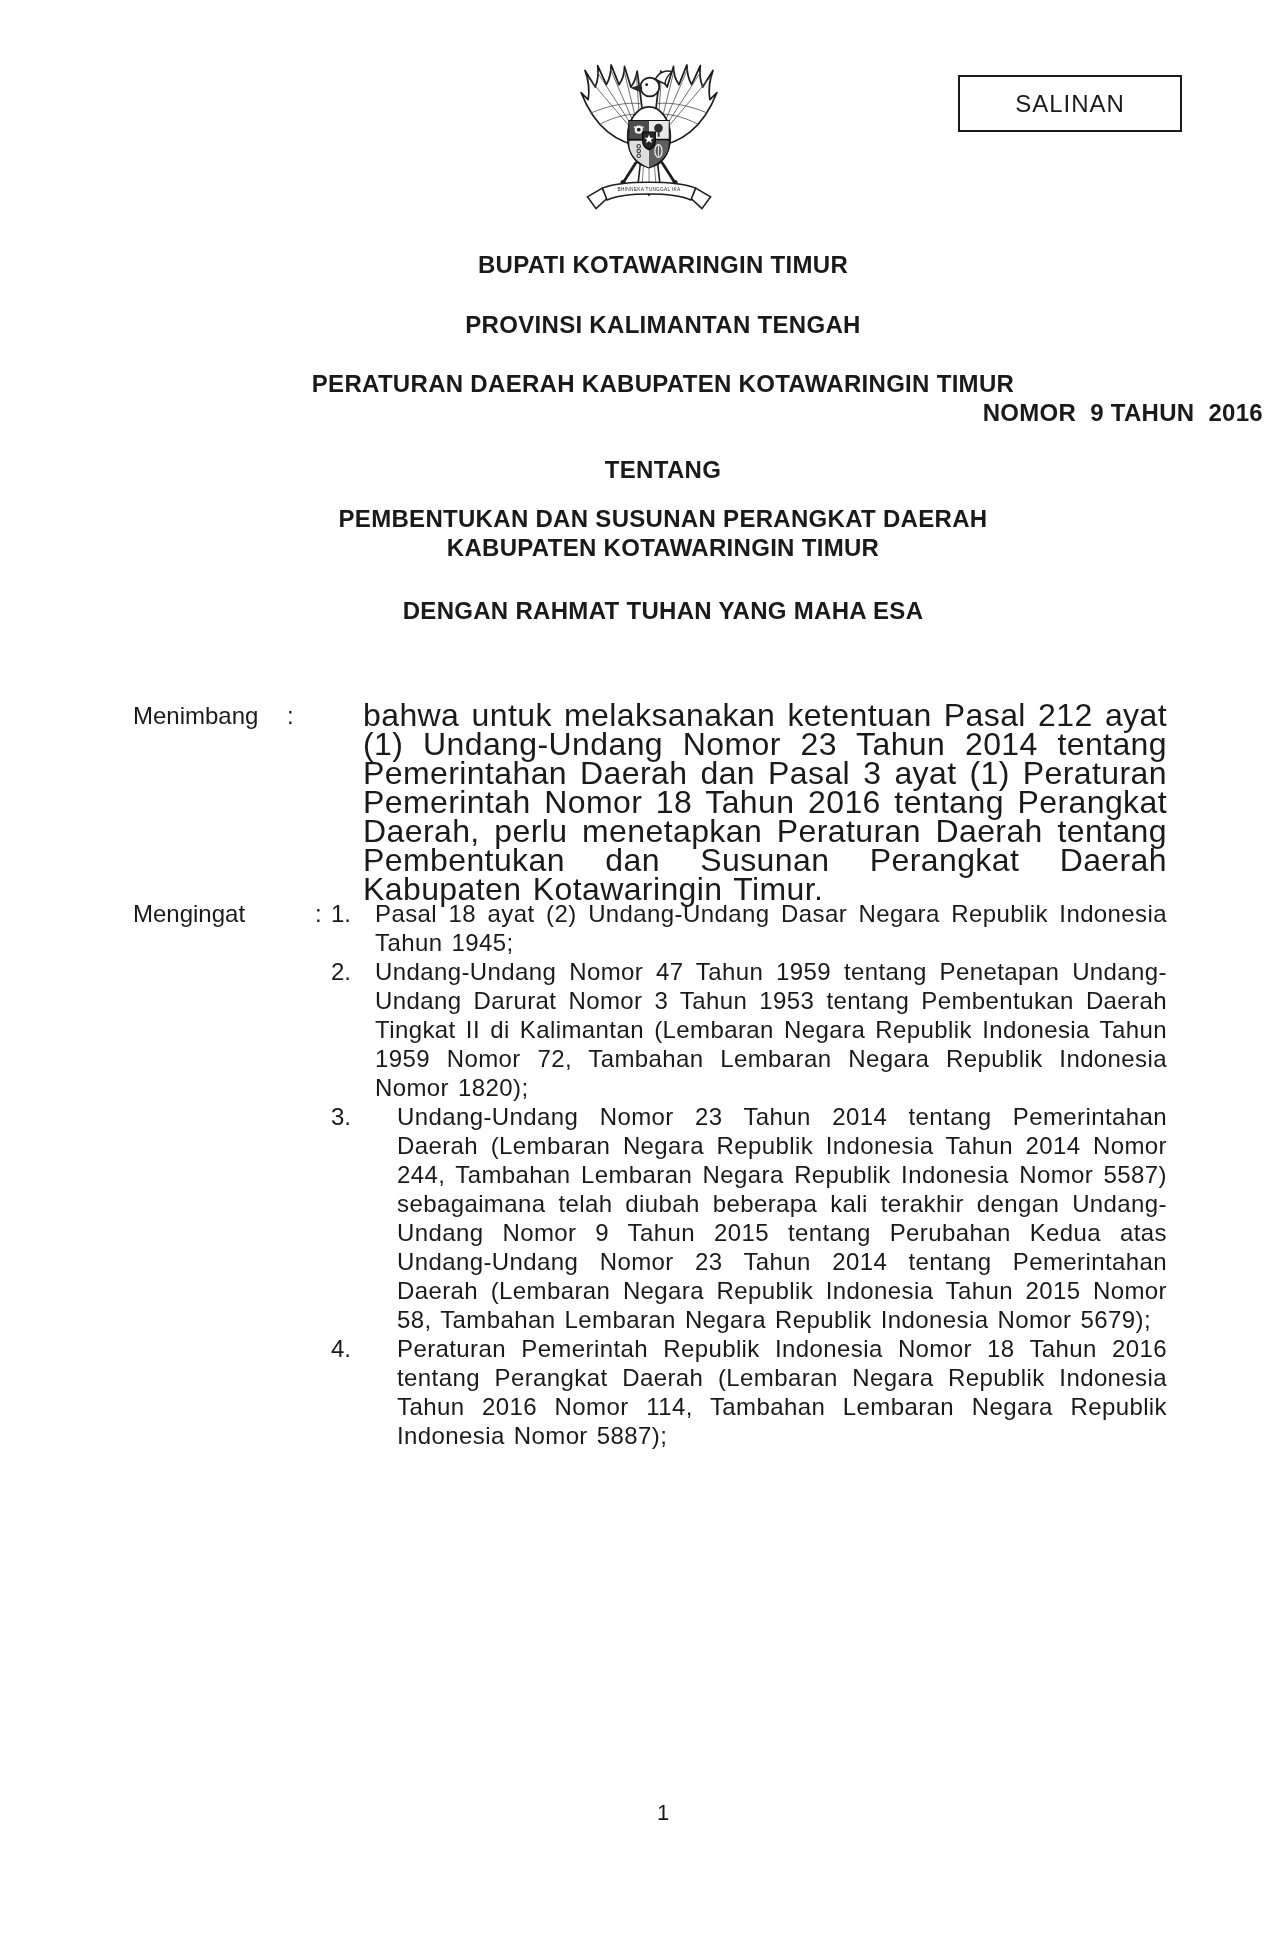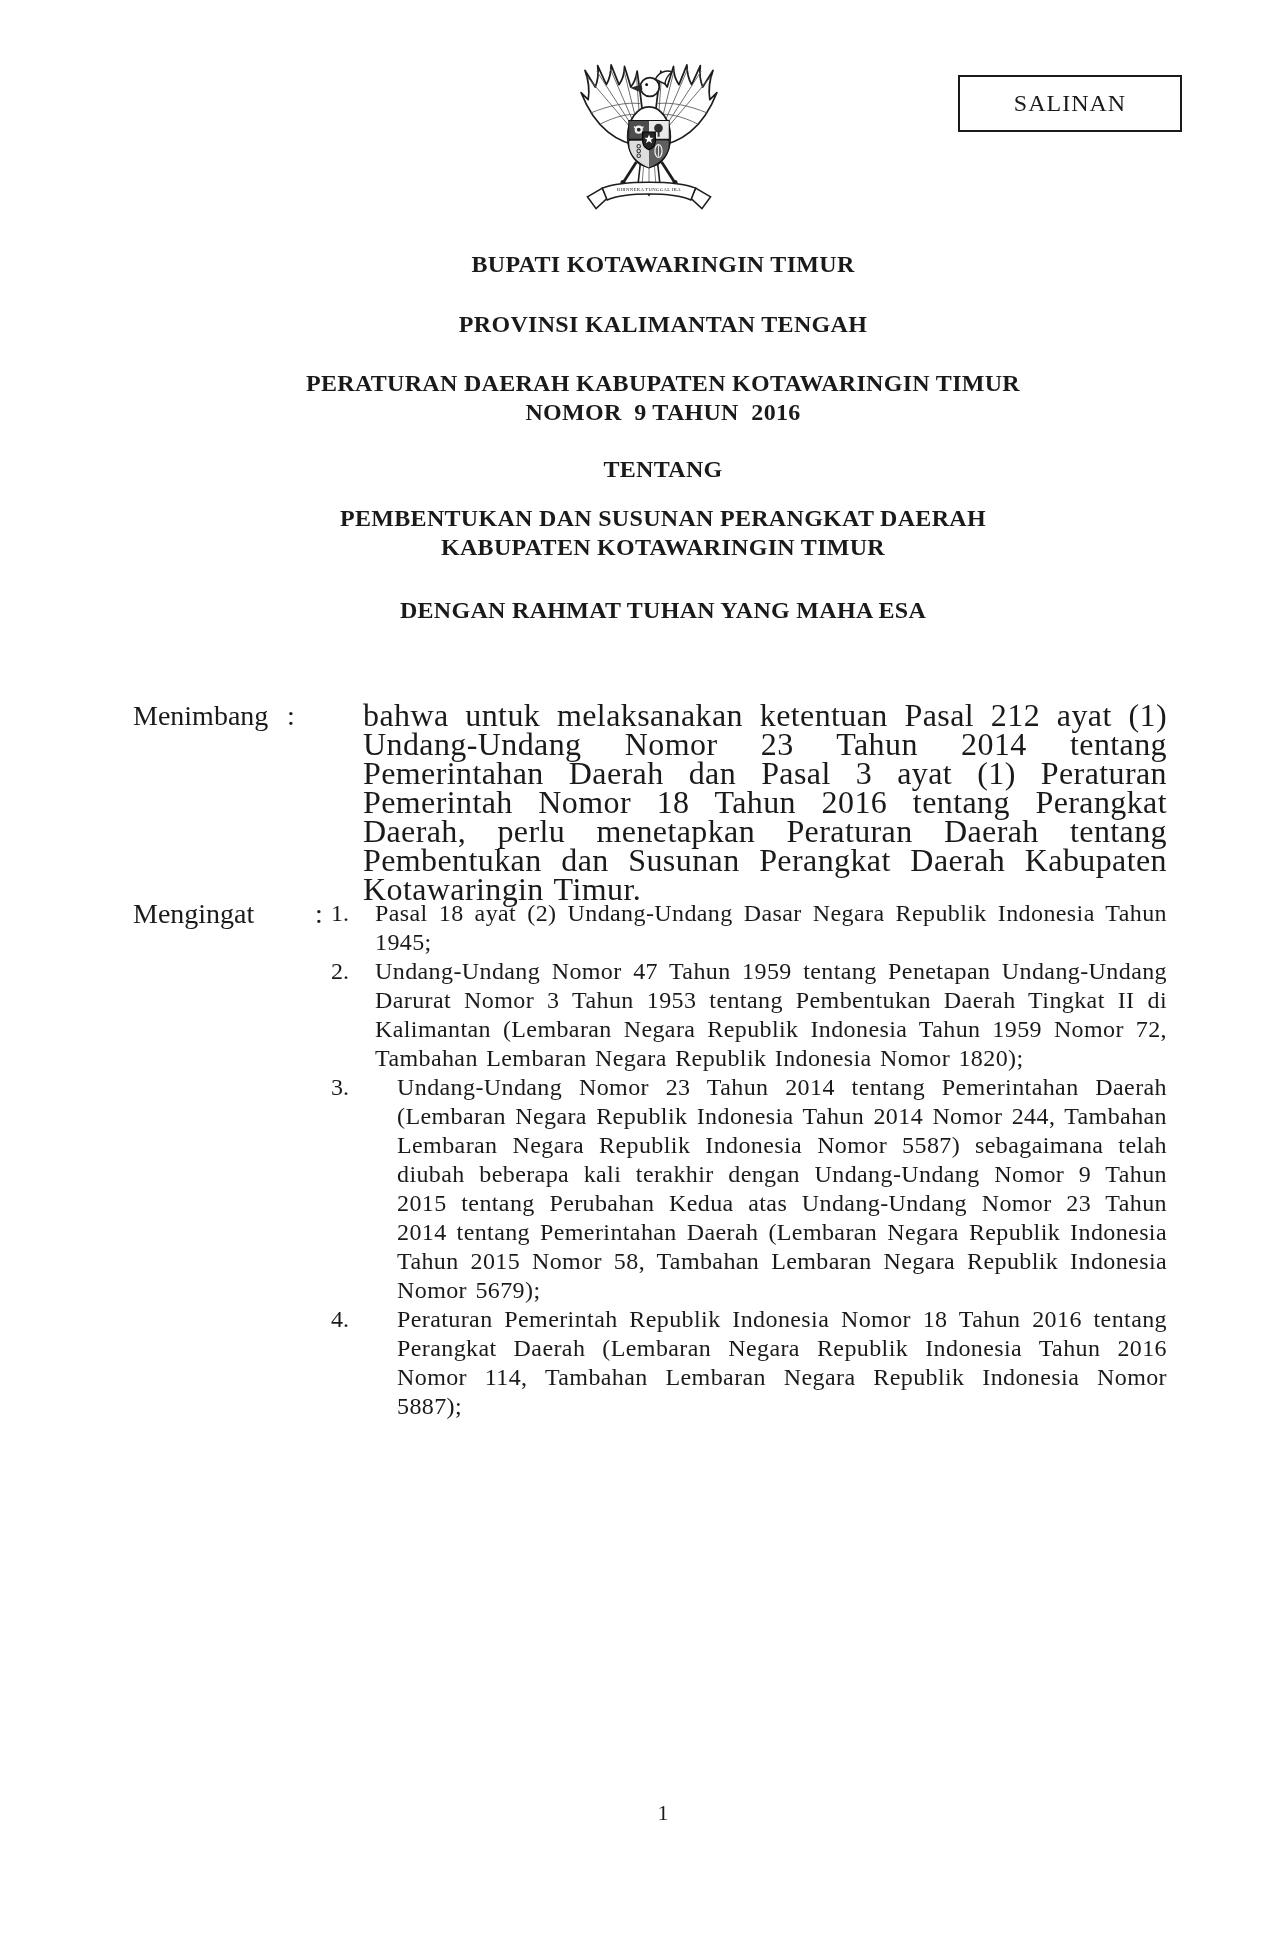--- a/index.html
+++ b/index.html
@@ -1,21 +1,21 @@
 <!DOCTYPE html>
 <html><head>
 <meta charset="utf-8">
 <style>
   html, body { margin: 0; padding: 0; background: #ffffff; }
   .page {
     position: relative;
     width: 1275px;
     height: 1950px;
     background: #ffffff;
-    font-family: Liberation Serif, serif;
+    font-family: Liberation Sans, sans-serif;
     color: #1a1a1a;
     overflow: hidden;
   }
 
   
   .stamp-box {
     position: absolute;
     left: 958px; top: 75px;
     width: 220px; height: 53px;
     border: 2px solid #1a1a1a;
@@ -37,31 +37,31 @@
     text-align: center;
     font-weight: bold;
     font-size: 24px;
     line-height: 29px;
     letter-spacing: 0.3px;
     white-space: pre-wrap;
   }
   .t250 { top: 250px; }
   .t310 { top: 310px; }
   .t369 { top: 369px; }
-  .t398 { top: 398px; }
+  .t398 { top: 398px; text-align: right; }
   .t455 { top: 455px; }
   .t504 { top: 504px; text-align: center; }
   .t533 { top: 533px; }
   .t596 { top: 596px; }
   .t656 { top: 656px; }
 
   
   .body-label {
     position: absolute;
-    font-size: 28px; line-height: 29px;
+    font-size: 24px; line-height: 29px;
   }
   .menimbang-label { left: 133px; top: 701px; }
   .menimbang-colon { left: 287px; top: 701px; }
   .mengingat-label { left: 133px; top: 899px; }
   .mengingat-colon { left: 315px; top: 899px; }
 
   .para {
     position: absolute;
     font-size: 32px;
     line-height: 29px;

